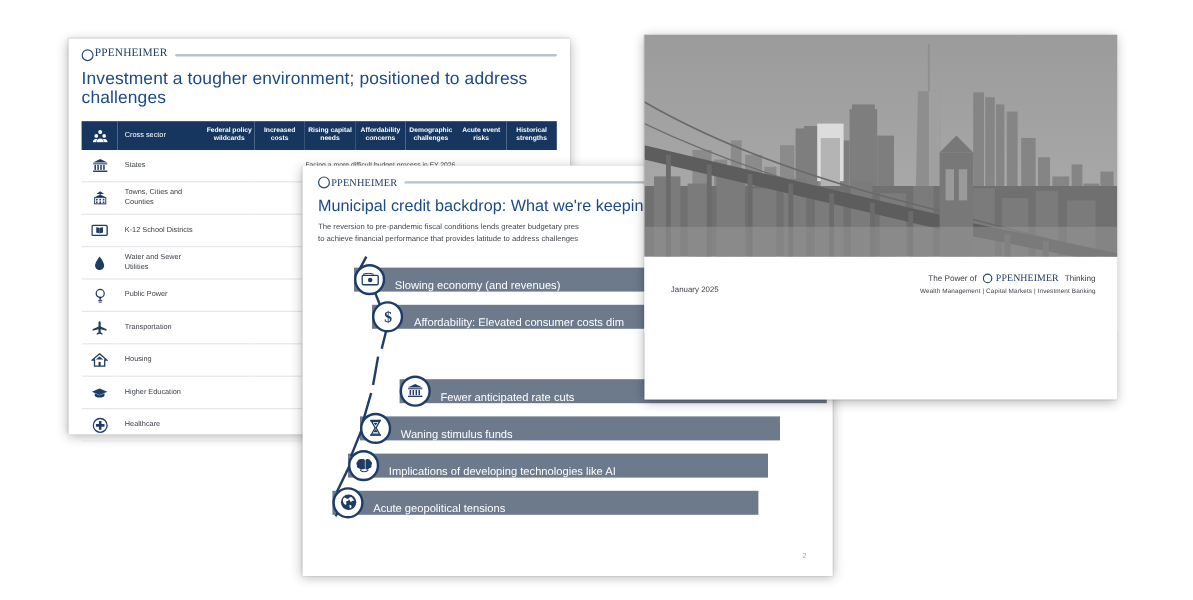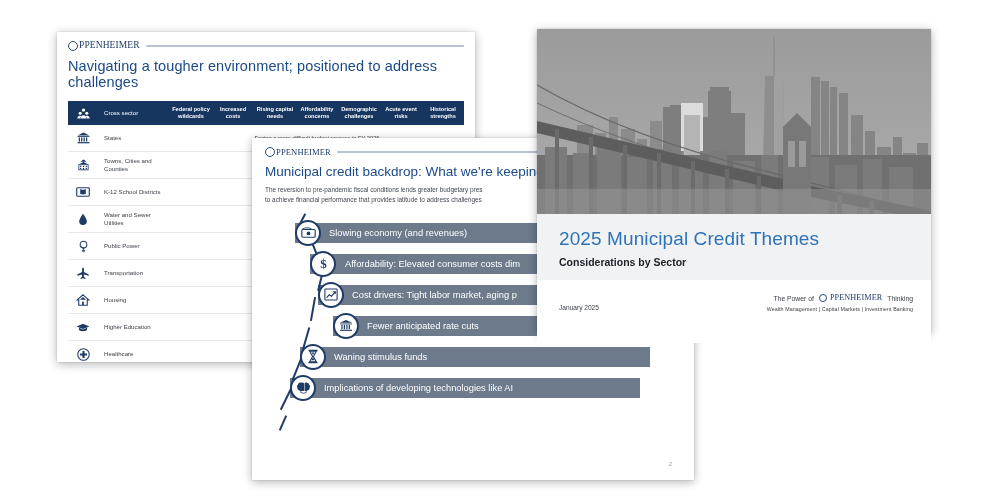--- a/index.html
+++ b/index.html
@@ -64,21 +64,21 @@
   .s2-pad{padding:9px 13px 0 13px;}
   .s2-logo .logo-word{font-size:8.6px;}
   .s2-title{margin:7px 0 0 0;font-size:13.5px;color:#1b4a86;font-weight:400;}
   .s2-sub{margin:6px 0 0 0;font-size:6.4px;line-height:1.55;color:#41474f;}
 
   .chain{position:relative;margin-top:14px;height:215px;}
   .chain-row{
     position:absolute;display:flex;align-items:center;height:20px;
   }
   .bar{
-    background:#6c7a8c;color:#fff;height:20px;display:flex;align-items:center;
+    background:#6c7a8c;color:#fff;height:20px;display:flex;align-items:flex-end;
     font-size:9.3px;padding-left:34px;padding-right:10px;white-space:nowrap;
     box-sizing:border-box;
   }
   .node{
     position:absolute;left:0;top:-3px;width:26px;height:26px;border-radius:50%;
     background:#fff;border:2px solid #1f3c66;display:flex;align-items:center;
     justify-content:center;z-index:3;box-sizing:border-box;
   }
   .connector{
     position:absolute;width:2px;background:#1f3c66;z-index:1;
@@ -115,21 +115,21 @@
 <div class="stage">
 
   <div class="slide" id="slide-sector">
     <div class="s1-pad">
       <div class="logo-lockup s1-logo">
         <span class="logo-o"></span>
         <span class="logo-word">PPENHEIMER</span>
         <span class="logo-rule"></span>
       </div>
 
-      <h1 class="s1-title">Navigating a tougher environment; positioned to address challenges</h1>
+      <h1 class="s1-title">Investment a tougher environment; positioned to address challenges</h1>
 
       <table class="tbl">
         <thead>
           <tr>
             <th class="c-icon">
               <svg class="hdr-icon" width="13" height="11" viewBox="0 0 26 22">
                 <circle cx="13" cy="4.2" r="3.4" fill="#ffffff"></circle>
                 <circle cx="6.4" cy="10.5" r="3.1" fill="#ffffff"></circle>
                 <circle cx="19.6" cy="10.5" r="3.1" fill="#ffffff"></circle>
                 <path d="M7 21c0-3.6 2.7-6.3 6-6.3s6 2.7 6 6.3z" fill="#ffffff"></path>
@@ -310,32 +310,20 @@
           <div class="node">
             <svg width="11" height="15" viewBox="0 0 16 22">
               <text x="8" y="18" font-family="Liberation Serif, serif" font-size="19" font-weight="700" fill="#1f3c66" text-anchor="middle">$</text>
             </svg>
           </div>
           <div class="bar" style="width:372px;padding-left:35px;">
             <span>Affordability: Elevated consumer costs dim</span>
           </div>
         </div>
 
-        <div class="chain-row" style="left:53px;top:66px;">
-          <div class="node">
-            <svg width="14" height="13" viewBox="0 0 22 20">
-              <rect x="1.4" y="1.4" width="19.2" height="17.2" rx="1.2" fill="none" stroke="#1f3c66" stroke-width="1.7"></rect>
-              <path d="M4.6 14.4 8.4 10.2l3.2 2.6 5.6-6.4" fill="none" stroke="#1f3c66" stroke-width="1.8" stroke-linecap="round" stroke-linejoin="round"></path>
-              <path d="M14.4 5.6h3.4v3.4" fill="none" stroke="#1f3c66" stroke-width="1.6" stroke-linecap="round"></path>
-            </svg>
-          </div>
-          <div class="bar" style="width:363px;">
-            <span>Cost drivers: Tight labor market, aging p</span>
-          </div>
-        </div>
 
         <div class="chain-row" style="left:44px;top:97px;margin-left:24px;">
           <div class="node">
             <svg width="14" height="13" viewBox="0 0 24 22">
               <path d="M12 1.4 22.6 6.4H1.4z" fill="#1f3c66"></path>
                 <rect x="1.8" y="7.6" width="20.4" height="1.5" fill="#1f3c66"></rect>
               <rect x="4" y="10" width="2.1" height="7.2" fill="#1f3c66"></rect>
                 <rect x="8.2" y="10" width="2.1" height="7.2" fill="#1f3c66"></rect>
               <rect x="12.5" y="10" width="2.1" height="7.2" fill="#1f3c66"></rect>
                 <rect x="16.7" y="10" width="2.1" height="7.2" fill="#1f3c66"></rect>
@@ -368,20 +356,33 @@
               <path d="M9.2 2.4c-2.6-1.1-5.6.3-6.2 3-1.6.9-2 3.2-.7 4.6-.7 2 .8 4.2 3 4.4.9 1.9 3.5 2.4 5 .9.8.5 1.9.4 2.6-.3V3.3c-.9-1.2-2.6-1.4-3.7-.9z" fill="#1f3c66"></path>
               <path d="M14.8 2.4c2.6-1.1 5.6.3 6.2 3 1.6.9 2 3.2.7 4.6.7 2-.8 4.2-3 4.4-.9 1.9-3.5 2.4-5 .9V3.3c.3-.4.7-.7 1.1-.9z" fill="#1f3c66"></path>
               <path d="M7 17.2c1.6 1.4 3.6 1.9 5 1.9s3.4-.5 5-1.9" fill="none" stroke="#1f3c66" stroke-width="1.4" stroke-linecap="round"></path>
             </svg>
           </div>
           <div class="bar" style="width:350px;">
             <span>Implications of developing technologies like AI</span>
           </div>
         </div>
 
+        <div class="chain-row" style="left:12px;top:190px;">
+          <div class="node">
+            <svg width="15" height="15" viewBox="0 0 22 22">
+              <circle cx="11" cy="11" r="9.4" fill="#1f3c66"></circle>
+              <path d="M6 5.4c1.6.4 2.2 1.6 3.6 1.4 1.4-.2 2 .8 1.4 1.8-.6 1-2.2.6-2.8 1.6-.6 1 .4 2 .2 3-.2 1-1.6 1.2-2.4.4-1.2-1.2-2-3-2-4.6 0-1.4.8-2.8 2-3.6z" fill="#ffffff"></path>
+              <path d="M14 4.6c1.8 1 3.2 2.8 3.6 5-.8.2-1.4-.4-2.2-.2-.8.2-1.2 1.2-2 1-.8-.2-.6-1.4-1.2-2-.6-.6-1.6-.4-1.6-1.4 0-1.2 2.2-2.6 3.4-2.4z" fill="#ffffff"></path>
+              <path d="M12.4 14.2c1 .2 2 .6 2.2 1.6.2 1-.8 2-1.8 2.6-.6-.8-.8-1.8-.8-2.8 0-.6.2-1.2.4-1.4z" fill="#ffffff"></path>
+            </svg>
+          </div>
+          <div class="bar" style="width:355px;">
+            <span>Acute geopolitical tensions</span>
+          </div>
+        </div>
 
       </div>
     </div>
     <div class="pagenum">2</div>
   </div>
 
   <div class="slide" id="slide-title">
 
     <div class="hero">
       <svg viewBox="0 0 394 185" preserveAspectRatio="none">
@@ -477,24 +478,20 @@
           <rect x="188" y="140" width="4" height="45"></rect>
             <rect x="220" y="147" width="4" height="38"></rect>
           <rect x="300" y="166" width="5" height="19"></rect>
             <rect x="332" y="172" width="5" height="13"></rect>
         </g>
 
         <rect y="160" width="394" height="25" fill="#9d9d9d" opacity=".45"></rect>
       </svg>
     </div>
 
-    <div class="title-band">
-      <h1 class="t-main">2025 Municipal Credit Themes</h1>
-      <h2 class="t-sub">Considerations by Sector</h2>
-    </div>
 
     <div class="t-foot">
       <div class="t-date">January 2025</div>
       <div class="t-brand">
         <div class="brand-line1">
           <span>The Power of</span>
           <span class="logo-o" style="margin:0 1px 0 3px;"></span>
           <span class="logo-word">PPENHEIMER</span>
           <span style="margin-left:3px;">Thinking</span>
         </div>

